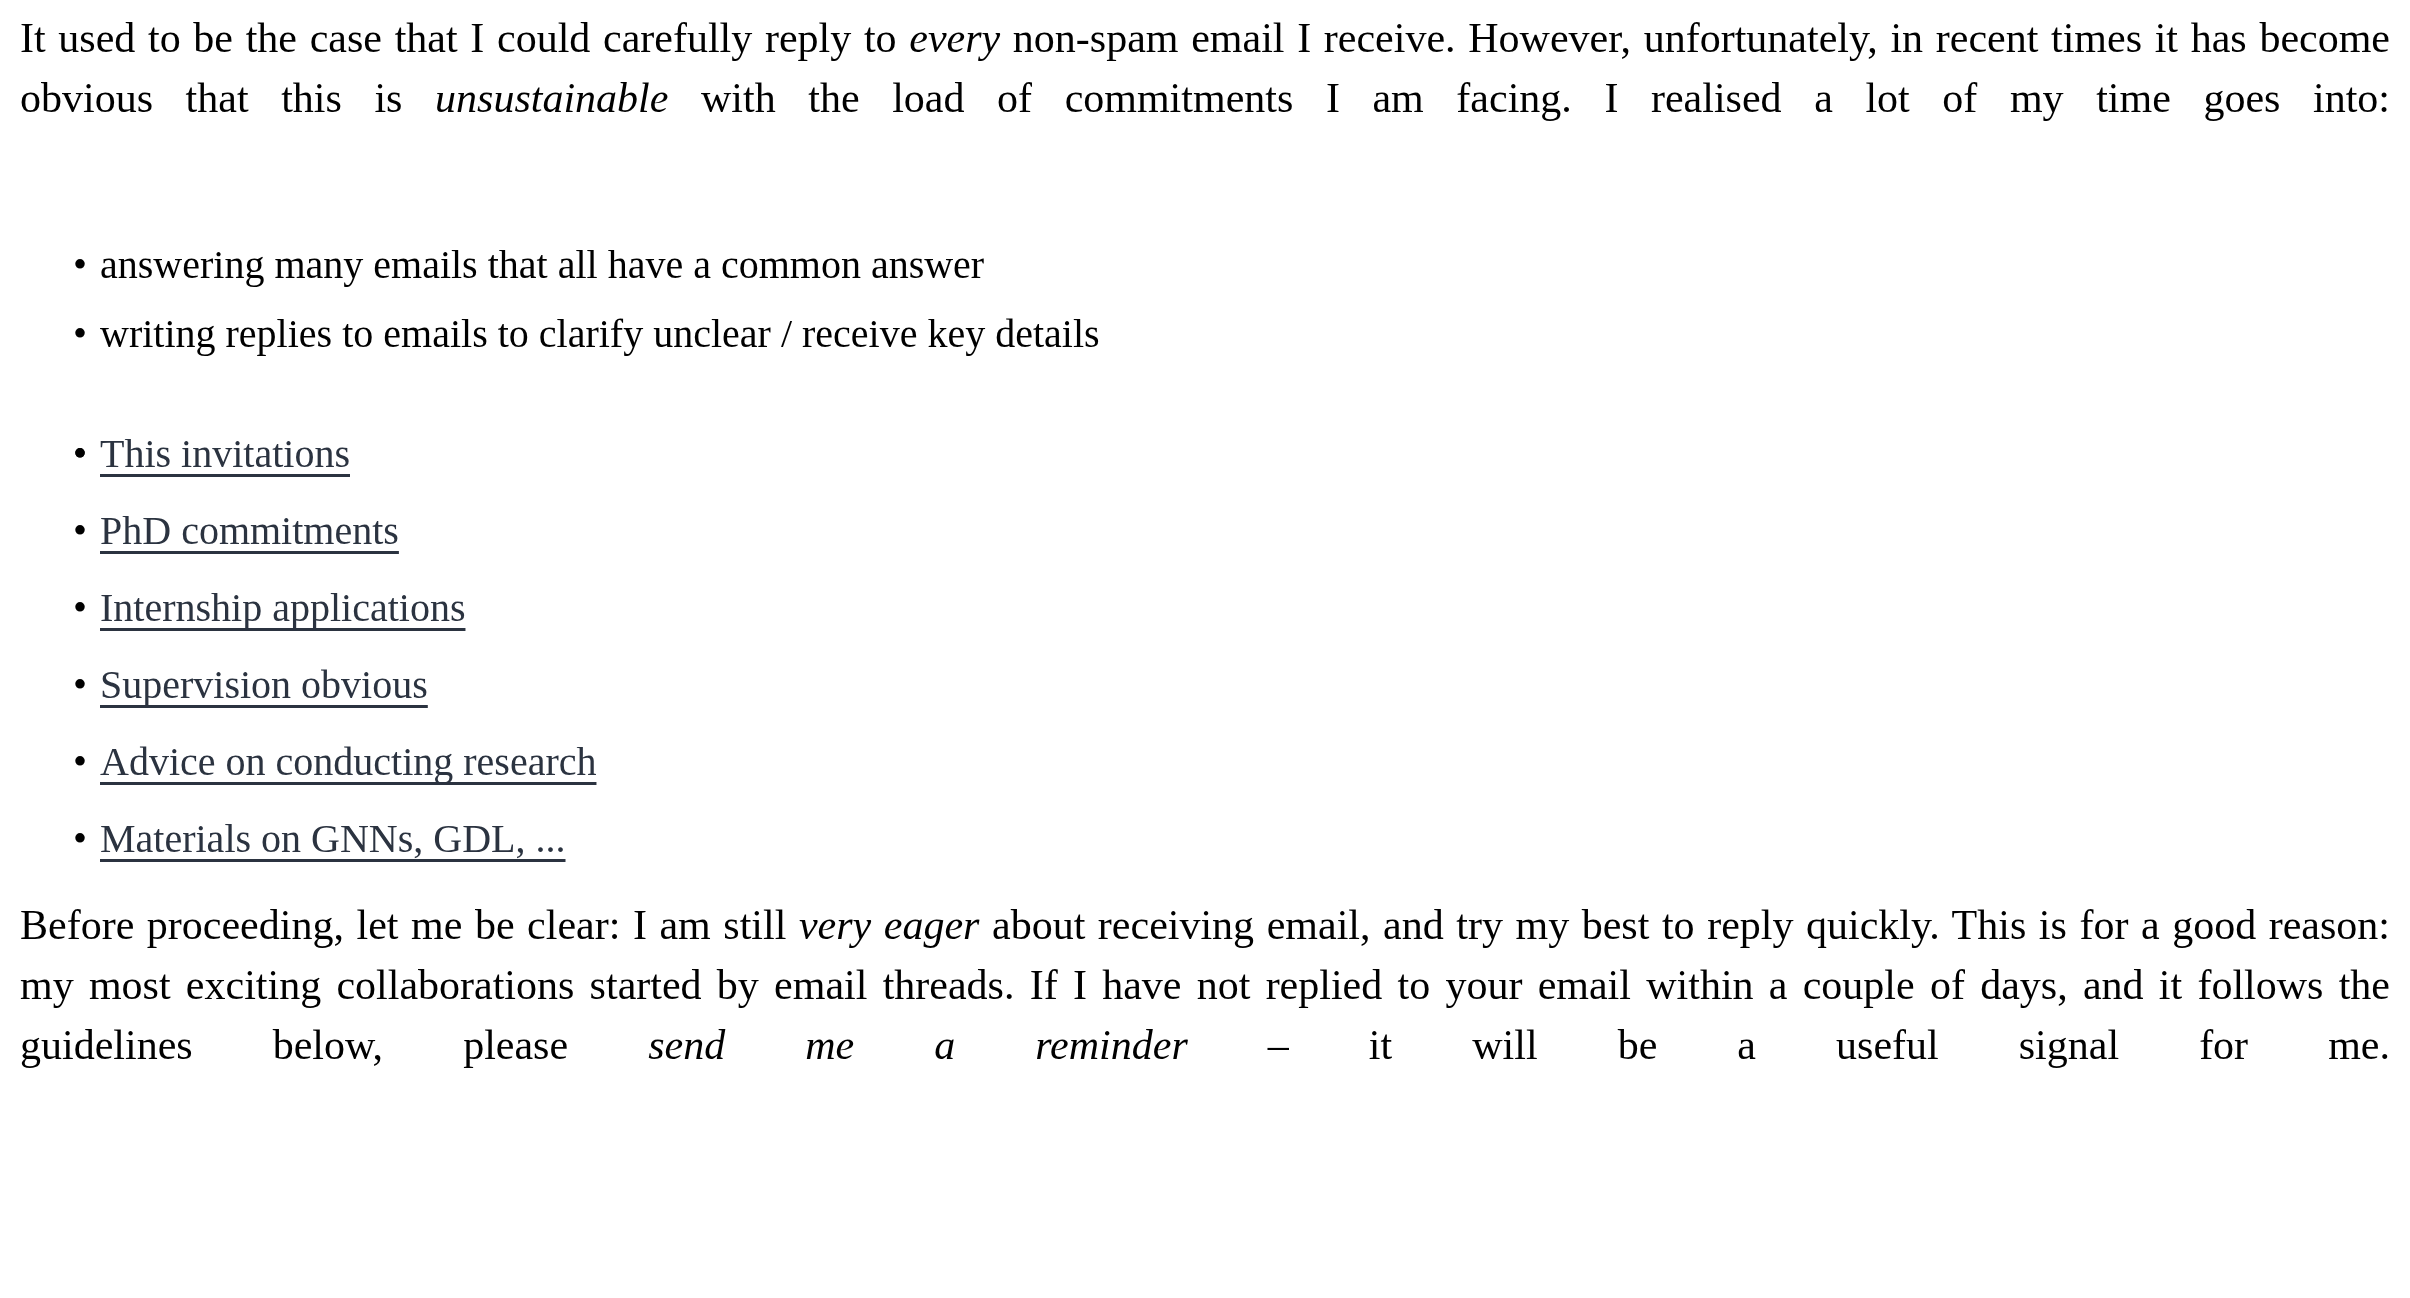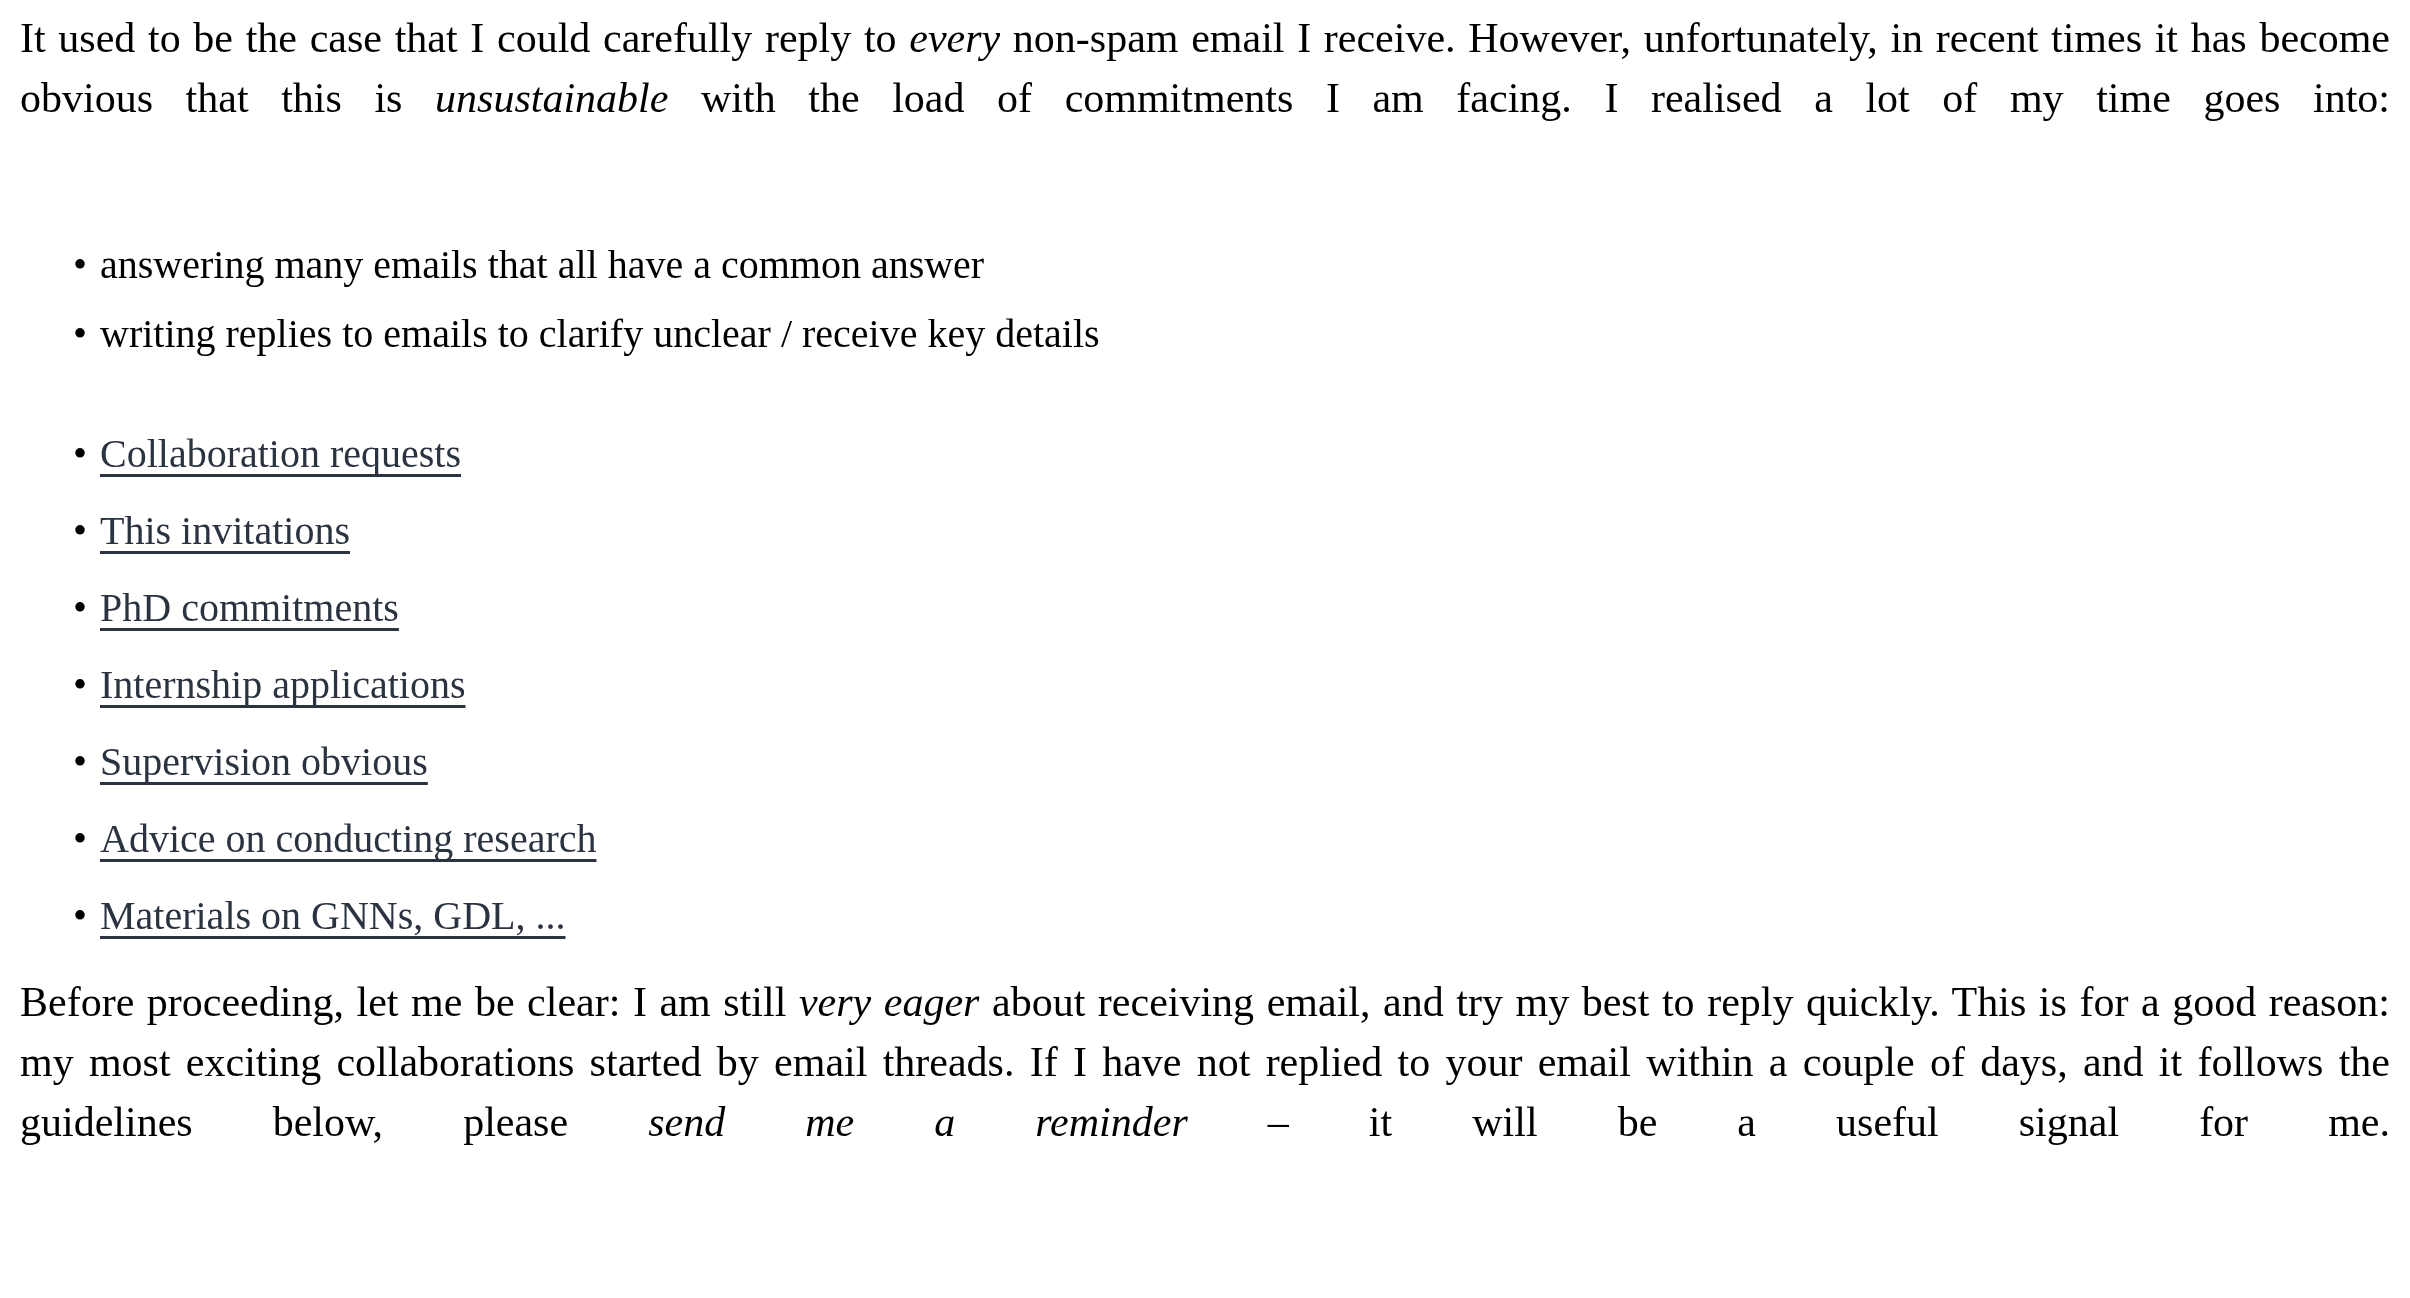--- a/index.html
+++ b/index.html
@@ -111,21 +111,21 @@
     <li><span class="dot">•</span><span>answering many emails that all have a common answer</span></li>
     <li><span class="dot">•</span><span>writing replies to emails to clarify unclear / receive key details</span></li>
   </ul>
 
   <div class="gap-before-p2"></div>
 
 
   <div class="gap-after-p2"></div>
 
   <ul class="bullets link-list">
-    <li><span class="dot">•</span><a class="doclink">Collaboration requests</a></li>
+    <li><span class="dot">•</span></li>
     <li><span class="dot">•</span><a class="doclink">This invitations</a></li>
     <li><span class="dot">•</span><a class="doclink">PhD commitments</a></li>
     <li><span class="dot">•</span><a class="doclink">Internship applications</a></li>
     <li><span class="dot">•</span><a class="doclink">Supervision obvious</a></li>
     <li><span class="dot">•</span><a class="doclink">Advice on conducting research</a></li>
     <li><span class="dot">•</span><a class="doclink">Materials on GNNs, GDL, ...</a></li>
   </ul>
 
   <div class="gap-before-p3"></div>
 

